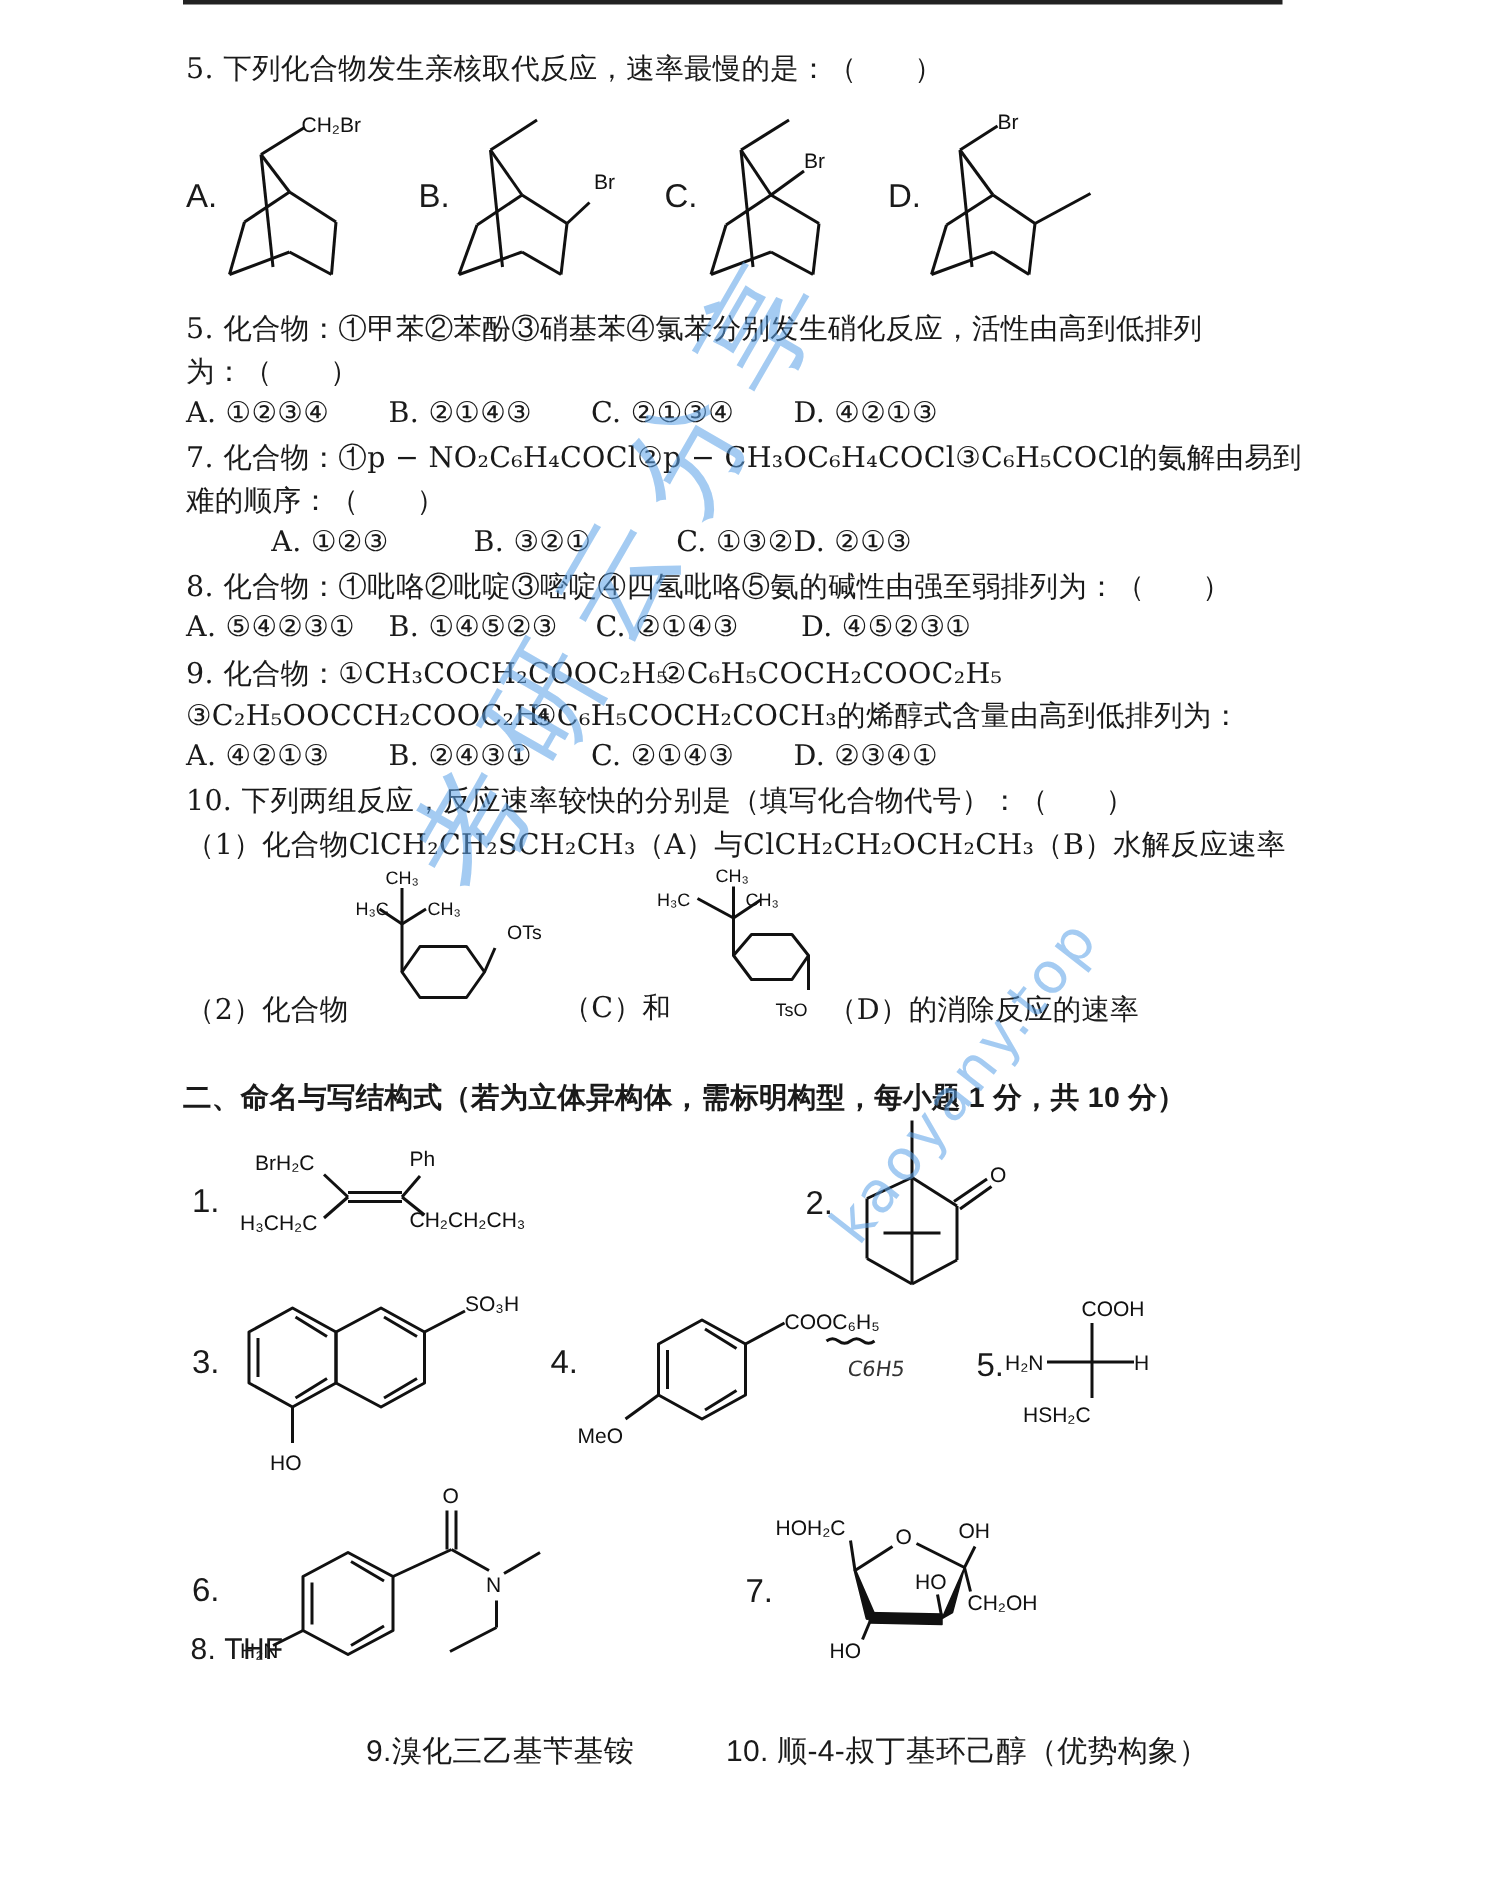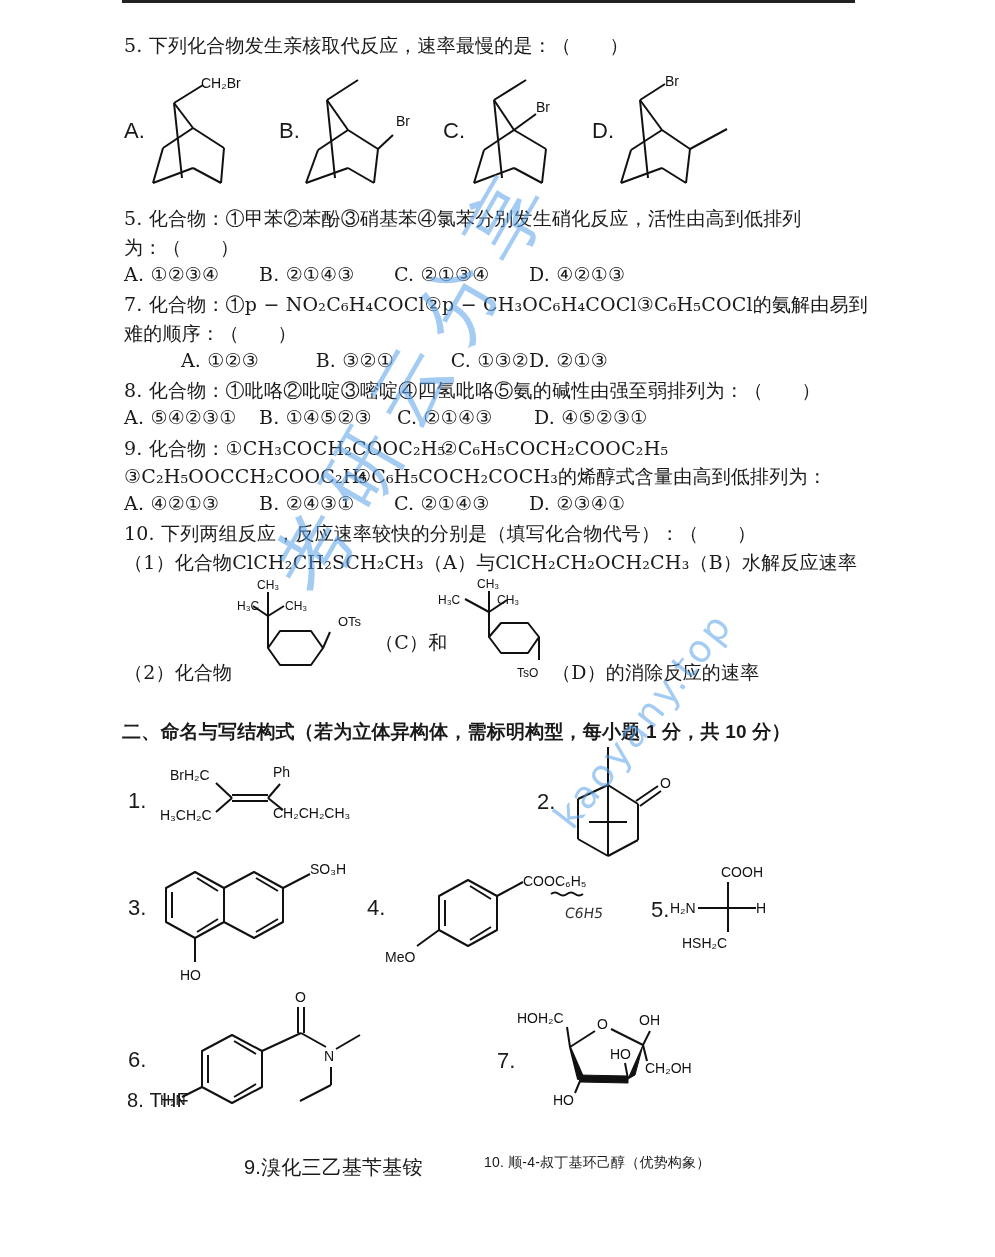--- a/index.html
+++ b/index.html
@@ -125,21 +125,21 @@
   <text x="2" y="30" font-size="12">H₃C</text>
   <text x="50" y="30" font-size="12">CH₃</text>
   <line x1="33" y1="12" x2="33" y2="36"></line>
   <line x1="18" y1="26" x2="33" y2="36"></line>
   <line x1="49" y1="26" x2="33" y2="36"></line>
   <line x1="33" y1="36" x2="33" y2="68"></line>
   <polygon points="33,68 45,51 76,51 88,68 76,85 45,85"></polygon>
   <line x1="88" y1="68" x2="95" y2="52"></line>
   <text x="103" y="46" font-size="13">OTs</text>
 </svg>
-<div class="line" style="left:375px; top:630px;">（C）和</div>
+<div class="line" style="left:375px; top:659px;">（C）和</div>
 
 <svg class="mol" style="left:435px; top:574px;" width="120" height="115">
   <text x="42" y="14" font-size="12">CH₃</text>
   <text x="3" y="30" font-size="12">H₃C</text>
   <text x="62" y="30" font-size="12">CH₃</text>
   <line x1="54" y1="17" x2="54" y2="38"></line>
   <line x1="30" y1="25" x2="54" y2="38"></line>
   <line x1="72" y1="26" x2="54" y2="38"></line>
   <line x1="54" y1="38" x2="54" y2="63"></line>
   <polygon points="54,63 66,49 93,49 104,63 93,79 66,79"></polygon>
@@ -259,18 +259,18 @@
   <line x1="113" y1="74" x2="110" y2="58"></line>
   <line x1="65" y1="76" x2="60" y2="88"></line>
 </svg>
 
 <div class="line sans" style="left:127px; top:1089px; font-size:20px;">
   <span>8.</span> <span>THF</span>
 </div>
 <div class="line sans" style="left:244px; top:1154px; font-size:20px;">
   <span>9.</span><span>溴化三乙基苄基铵</span>
 </div>
-<div class="line sans" style="left:484px; top:1154px; font-size:14px;">
+<div class="line sans" style="left:484px; top:1154px; font-size:20px;">
   <span>10.</span> <span>顺-4-叔丁基环己醇（优势构象）</span>
 </div>
 
 <div class="watermark" style="left:250px; top:560px; font-size:78px; transform: rotate(-60deg); transform-origin: left top; letter-spacing: 18px;">考研云分享</div>
 <div class="watermark" style="left:545px; top:810px; font-size:38px; transform: rotate(-52deg); transform-origin: left top; letter-spacing: 3px;">kaoyany.top</div>
 
 </body></html>

